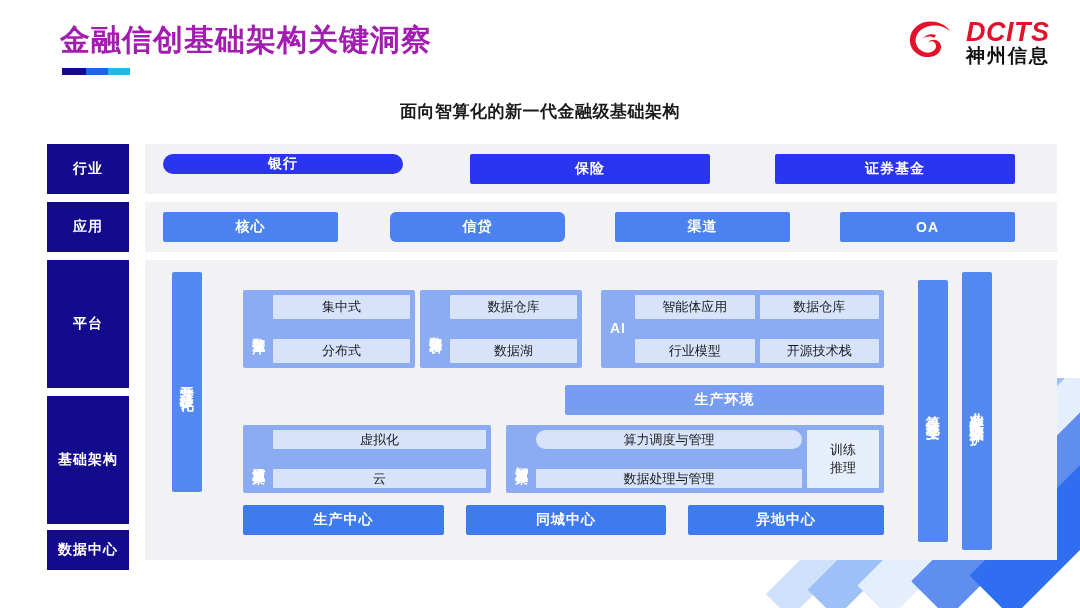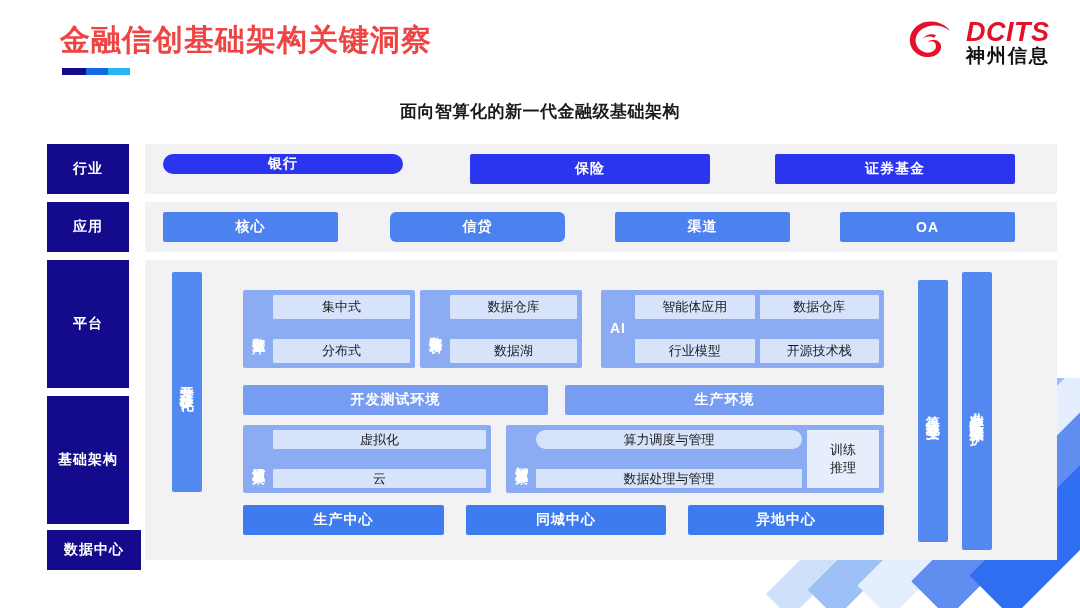--- a/index.html
+++ b/index.html
@@ -13,21 +13,21 @@
   
   .deco { position: absolute; right: 0; bottom: 0; width: 330px; height: 230px; overflow: hidden; pointer-events: none; }
   .deco span { position: absolute; display: block; transform: rotate(-45deg); transform-origin: bottom left; border-radius: 1px; }
   .d1 { width: 430px; height: 34px; left: 40px;  bottom: -10px; background: #cfe0fb; }
   .d2 { width: 430px; height: 40px; left: 86px;  bottom: -10px; background: #9dc0f7; }
   .d3 { width: 430px; height: 46px; left: 140px; bottom: -10px; background: #e4eefd; }
   .d4 { width: 430px; height: 52px; left: 198px; bottom: -10px; background: #5f8df0; }
   .d5 { width: 430px; height: 60px; left: 262px; bottom: -10px; background: #2f6ef0; }
 
   
-  .title { position: absolute; left: 60px; top: 20px; font-size: 30px; font-weight: bold; color: #ef4444; letter-spacing: 1px; }
+  .title { position: absolute; left: 60px; top: 20px; font-size: 30px; font-weight: bold; color: #a21caf; letter-spacing: 1px; }
   .title-bar { position: absolute; left: 62px; top: 68px; display: flex; height: 7px; width: 68px; }
   .title-bar i { display: block; height: 100%; }
   .tb1 { width: 24px; background: #140a8c; }
   .tb2 { width: 22px; background: #1668e3; }
   .tb3 { width: 22px; background: #26b7ef; }
 
   .logo { position: absolute; right: 30px; top: 18px; display: flex; align-items: center; gap: 8px; }
   .logo-mark { width: 52px; height: 48px; }
   .logo-text { display: flex; flex-direction: column; line-height: 1.05; }
   .logo-en { font-size: 27px; font-weight: bold; color: #e2122a; font-style: italic; letter-spacing: 0.5px; }
@@ -98,21 +98,21 @@
       <div class="logo-cn">神州信息</div>
     </div>
   </div>
 
   <div class="subtitle">面向智算化的新一代金融级基础架构</div>
 
   <div class="lblbox" style="top:144px;height:50px;width:82px;">行业</div>
   <div class="lblbox" style="top:202px;height:50px;width:82px;">应用</div>
   <div class="lblbox" style="top:260px;height:128px;width:82px;">平台</div>
   <div class="lblbox" style="top:396px;height:128px;width:82px;">基础架构</div>
-  <div class="lblbox" style="top:530px;height:40px;width:94px;">数据中心</div>
+  <div class="lblbox" style="top:530px;height:40px;width:82px;">数据中心</div>
 
   <div class="panel" style="left:145px;top:144px;width:912px;height:50px;">
     <div class="chip" style="position:absolute;left:18px;top:10px;width:240px;height:20px;background:#2b35ef;border-radius:13px;">银行</div>
     <div class="chip" style="position:absolute;left:325px;top:10px;width:240px;height:30px;background:#2b35ef;border-radius:2px;">保险</div>
     <div class="chip" style="position:absolute;left:630px;top:10px;width:240px;height:30px;background:#2b35ef;border-radius:2px;">证券基金</div>
   </div>
 
   <div class="panel" style="left:145px;top:202px;width:912px;height:50px;">
     <div class="chip" style="position:absolute;left:18px;top:10px;width:175px;height:30px;background:#4c82ef;border-radius:2px;">核心</div>
     <div class="chip" style="position:absolute;left:245px;top:10px;width:175px;height:30px;background:#4c82ef;border-radius:6px;">信贷</div>
@@ -159,21 +159,20 @@
         <div class="cell">智能体应用</div>
         <div class="cell">数据仓库</div>
       </div>
       <div class="group-row">
         <div class="cell">行业模型</div>
         <div class="cell">开源技术栈</div>
       </div>
     </div>
   </div>
 
-  <div class="wbar" style="left:243px;top:385px;width:305px;height:30px;">开发测试环境</div>
   <div class="wbar" style="left:565px;top:385px;width:319px;height:30px;">生产环境</div>
 
   <div class="group" style="left:243px;top:425px;width:248px;height:68px;">
     <div class="group-label">通算框架</div>
     <div class="group-items">
       <div class="group-row">
         <div class="cell">虚拟化</div>
       </div>
       <div class="group-row">
         <div class="cell">云</div>

